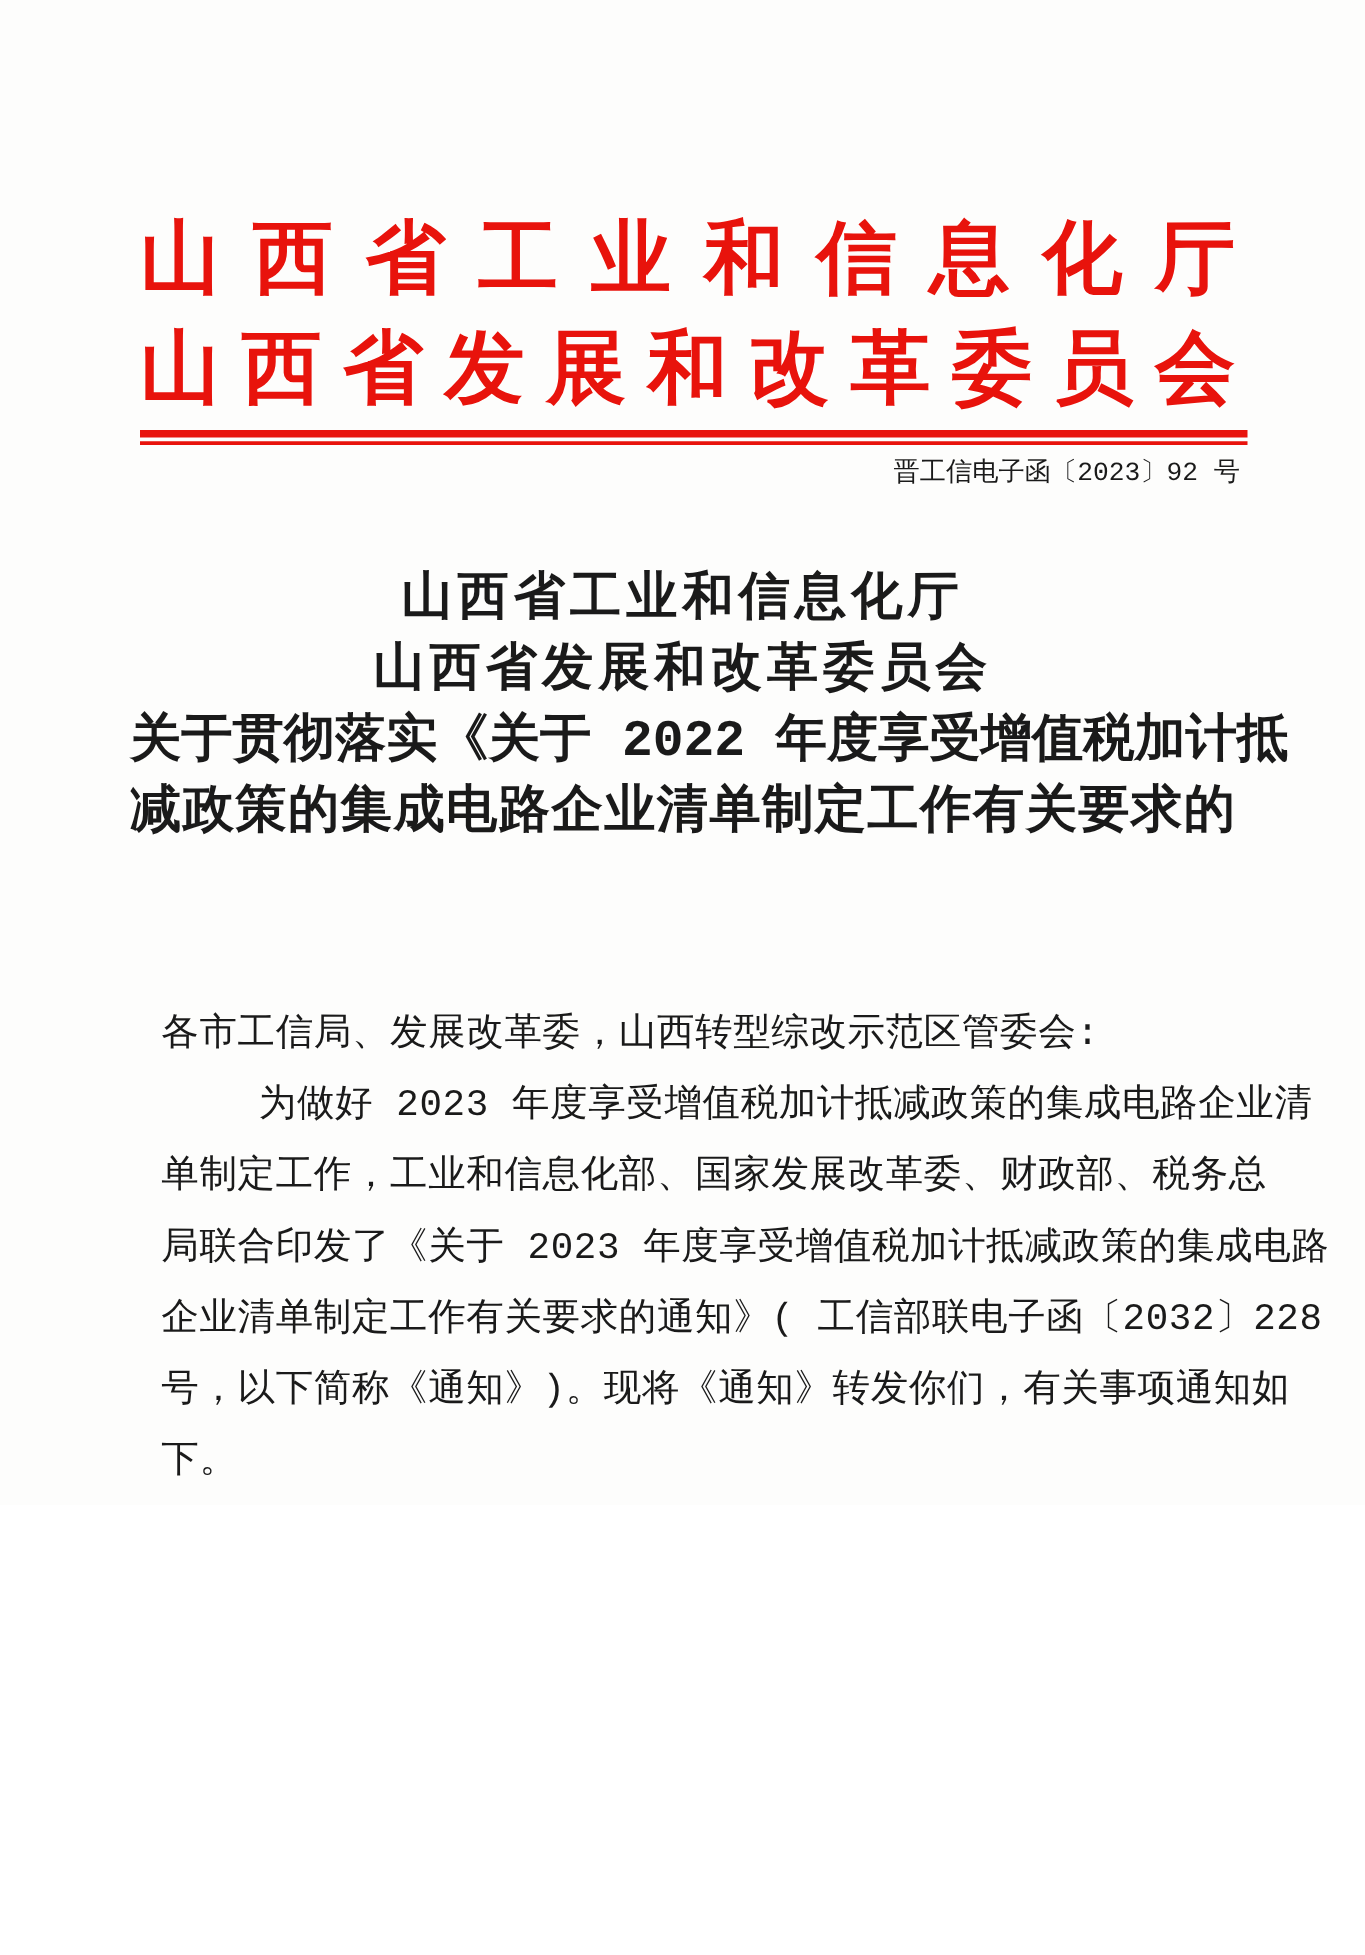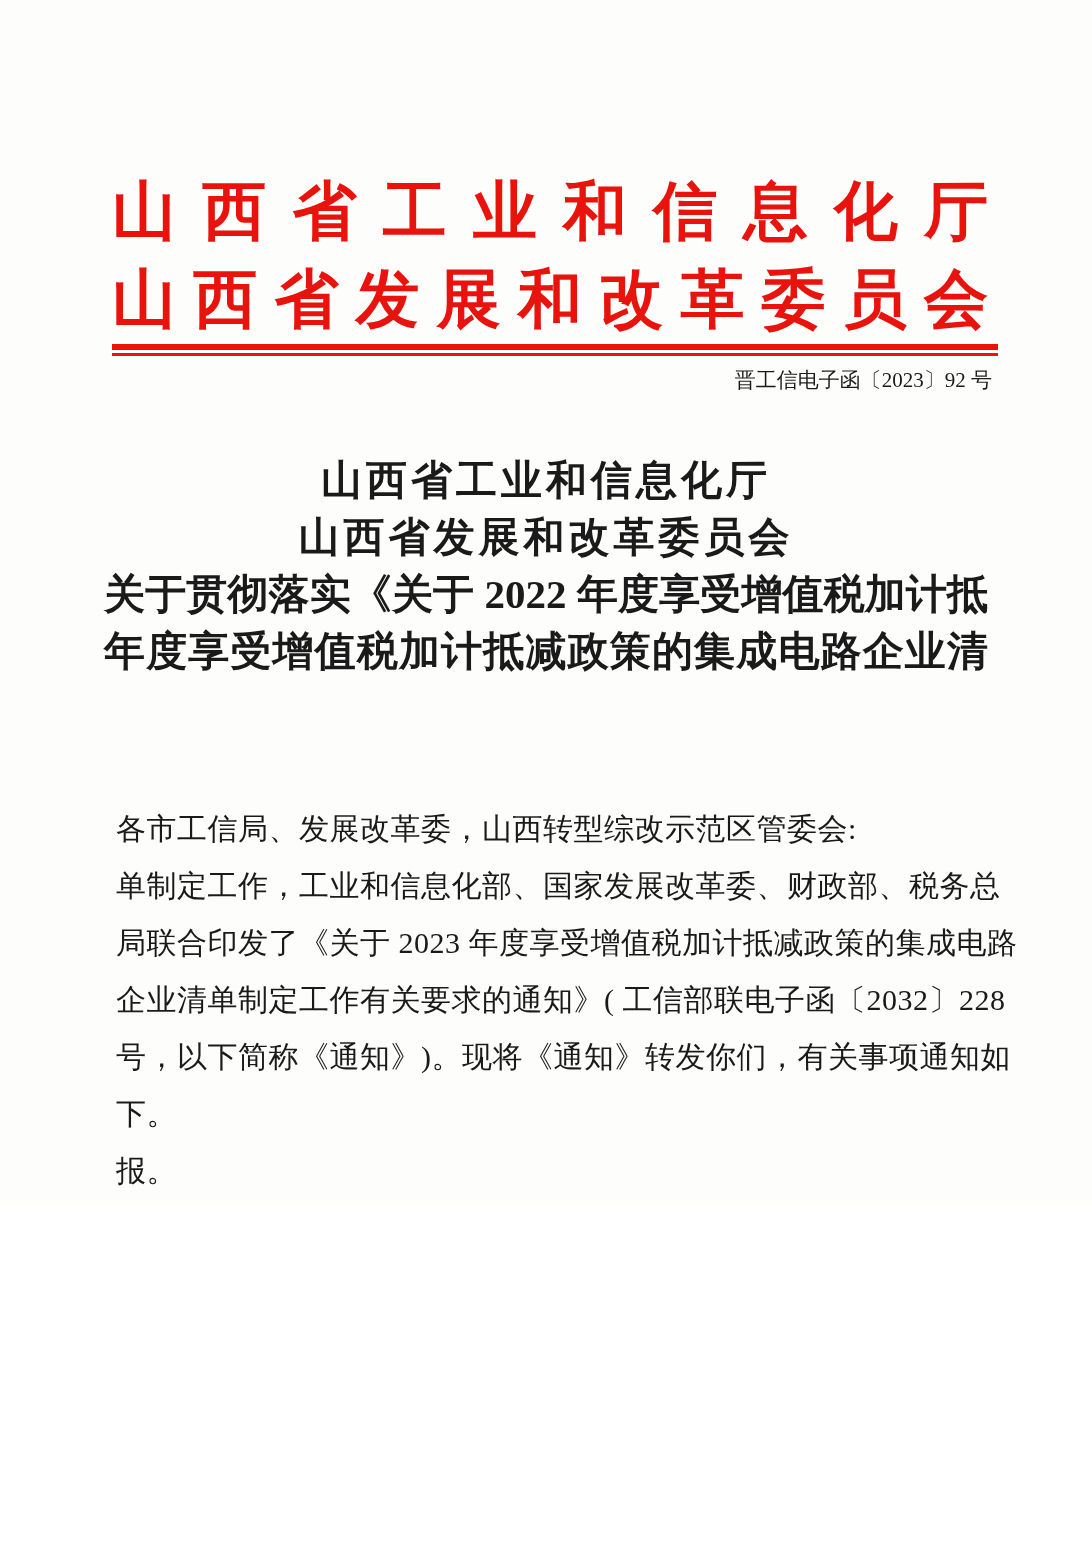--- a/index.html
+++ b/index.html
@@ -6,21 +6,21 @@
     margin: 0;
     padding: 0;
     background: #ffffff;
   }
   .page {
     position: relative;
     width: 1092px;
     height: 1204px;
     background: var(--paper-white, #fdfdfc);
     overflow: hidden;
-    font-family: Liberation Serif, serif;
+    font-family: Liberation Mono, monospace;
     color: var(--ink-black, #1a1a1a);
   }
 
   
   .letterhead {
     position: absolute;
     top: 168px;
     left: 112px;
     width: 876px;
     color: var(--seal-red, #e8130c);
@@ -90,20 +90,21 @@
     position: absolute;
     top: 800px;
     left: 116px;
     width: 872px;
     font-size: 30px;
     line-height: 57px;
     letter-spacing: 0.5px;
   }
   .body-block .bline {
     white-space: nowrap;
+    margin-left: 13px;
   }
   .body-block .bline.justify {
     text-align: justify;
     text-align-last: justify;
   }
   .body-block .bline.indent {
     text-indent: 78px;
   }
 
   
@@ -131,26 +132,27 @@
     <div class="thick"></div>
     <div class="thin"></div>
   </div>
 
   <div class="doc-number">晋工信电子函〔2023〕92 号</div>
 
   <div class="title-block">
     <div class="t-center">山西省工业和信息化厅</div>
     <div class="t-center">山西省发展和改革委员会</div>
     <div class="t-stretch">关于贯彻落实《关于 2022 年度享受增值税加计抵</div>
-    <div class="t-stretch">年度享受增值税加计抵减政策的集成电路企业清</div>
+    <div class="t-stretch">减政策的集成电路企业清单制定工作有关要求的</div>
   </div>
 
   <div class="body-block">
     <div class="bline">各市工信局、发展改革委，山西转型综改示范区管委会:</div>
 
+    <div class="bline justify indent">为做好 2023 年度享受增值税加计抵减政策的集成电路企业清</div>
     <div class="bline justify">单制定工作，工业和信息化部、国家发展改革委、财政部、税务总</div>
     <div class="bline justify">局联合印发了《关于 2023 年度享受增值税加计抵减政策的集成电路</div>
     <div class="bline justify">企业清单制定工作有关要求的通知》( 工信部联电子函〔2032〕228</div>
     <div class="bline justify">号，以下简称《通知》)。现将《通知》转发你们，有关事项通知如</div>
     <div class="bline">下。</div>
 
     <div class="bline">报。</div>
   </div>
 
   <div class="rule-bottom">

